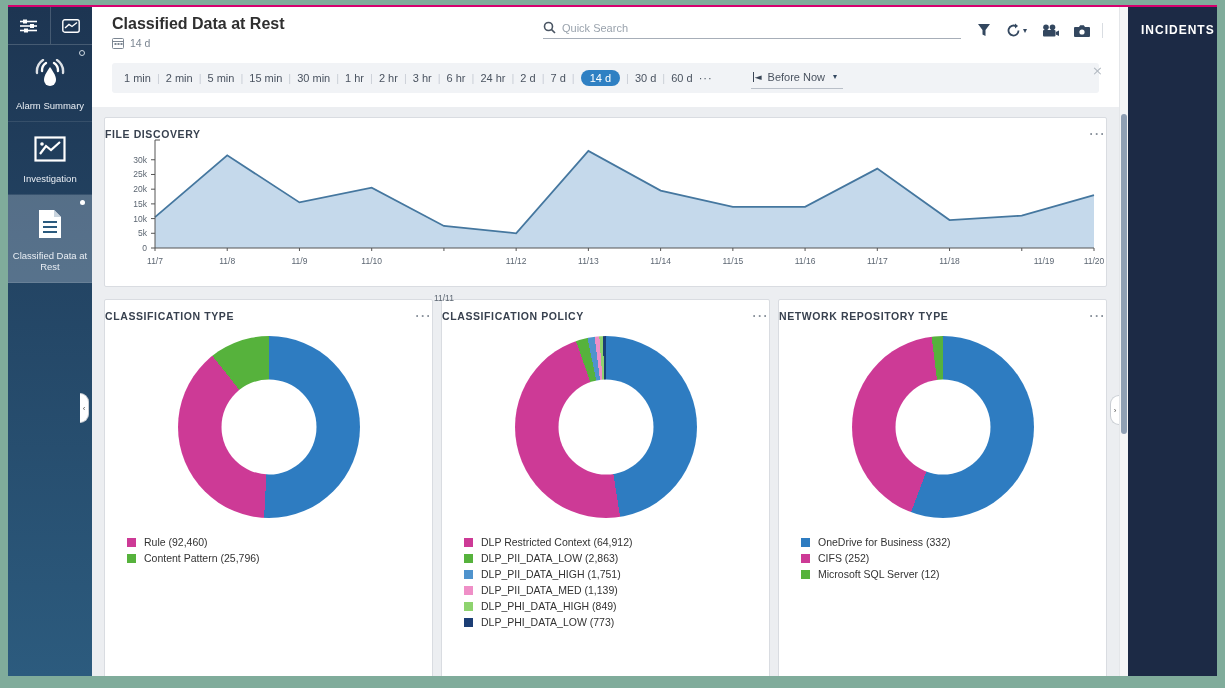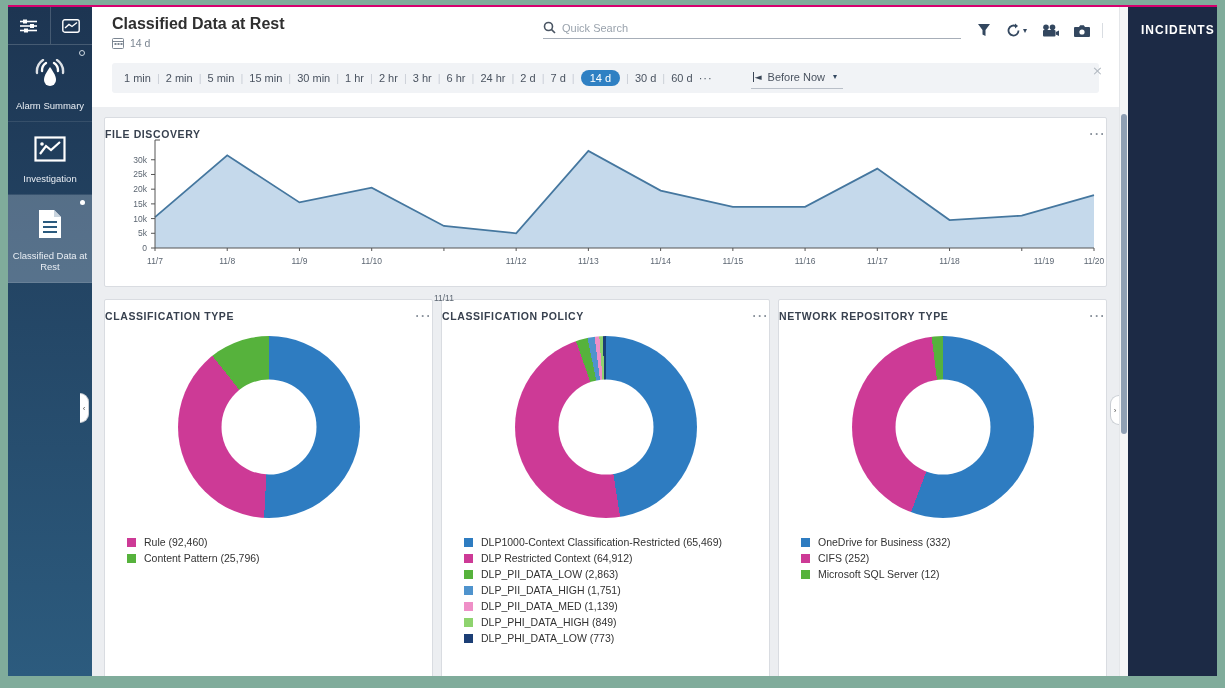--- a/index.html
+++ b/index.html
@@ -325,24 +325,20 @@
         <div class="card donut-card">
           <div class="card-head">
             <span class="card-title">CLASSIFICATION POLICY</span>
             <span class="card-menu">···</span>
           </div>
           <div class="donut-box" style="background: conic-gradient(rgb(46, 124, 193) 0deg, rgb(46, 124, 193) 171.091deg, rgb(205, 58, 150) 171.091deg, rgb(205, 58, 150) 340.727deg, rgb(86, 178, 60) 340.727deg, rgb(86, 178, 60) 348.209deg, rgb(79, 147, 205) 348.209deg, rgb(79, 147, 205) 352.785deg, rgb(239, 143, 199) 352.785deg, rgb(239, 143, 199) 355.761deg, rgb(142, 211, 110) 355.761deg, rgb(142, 211, 110) 357.98deg, rgb(28, 62, 117) 357.98deg, rgb(28, 62, 117) 360deg);">
               <div class="donut-hole"></div>
             </div>
           <ul class="legend">
               <li>
-                <span class="sq" style="background: rgb(46, 124, 193);"></span>
-                <span>DLP1000-Context Classification-Restricted (65,469)</span>
-              </li>
-              <li>
                 <span class="sq" style="background: rgb(205, 58, 150);"></span>
                 <span>DLP Restricted Context (64,912)</span>
               </li>
               <li>
                 <span class="sq" style="background: rgb(86, 178, 60);"></span>
                 <span>DLP_PII_DATA_LOW (2,863)</span>
               </li>
               <li>
                 <span class="sq" style="background: rgb(79, 147, 205);"></span>
                 <span>DLP_PII_DATA_HIGH (1,751)</span>

